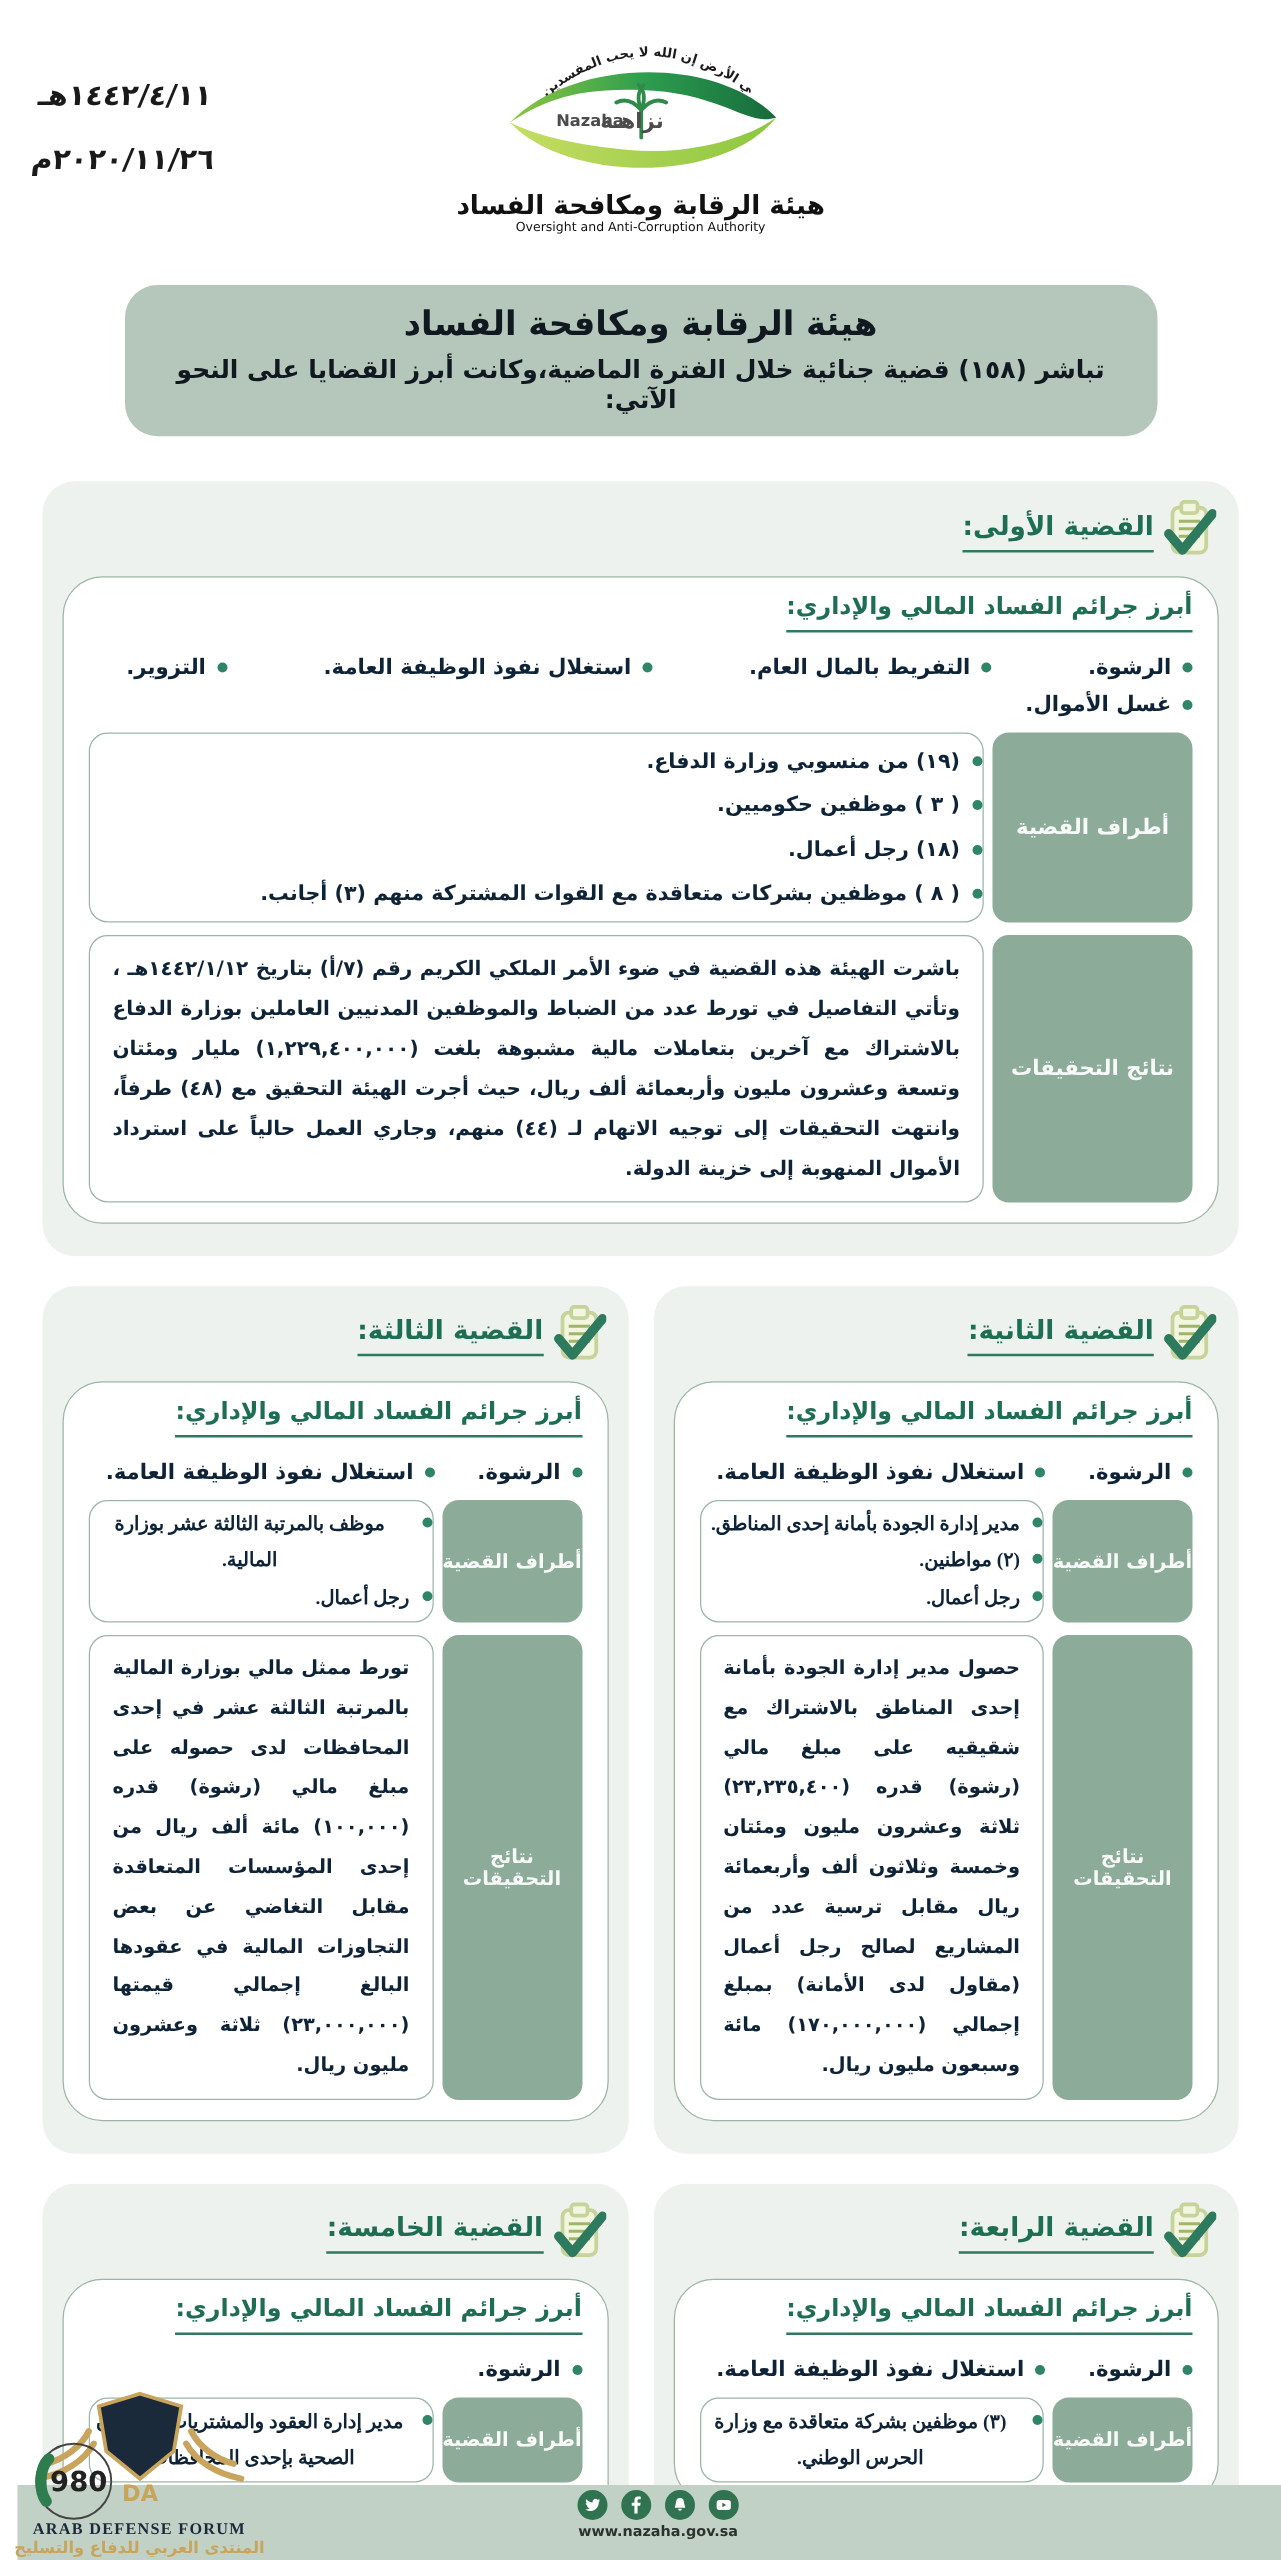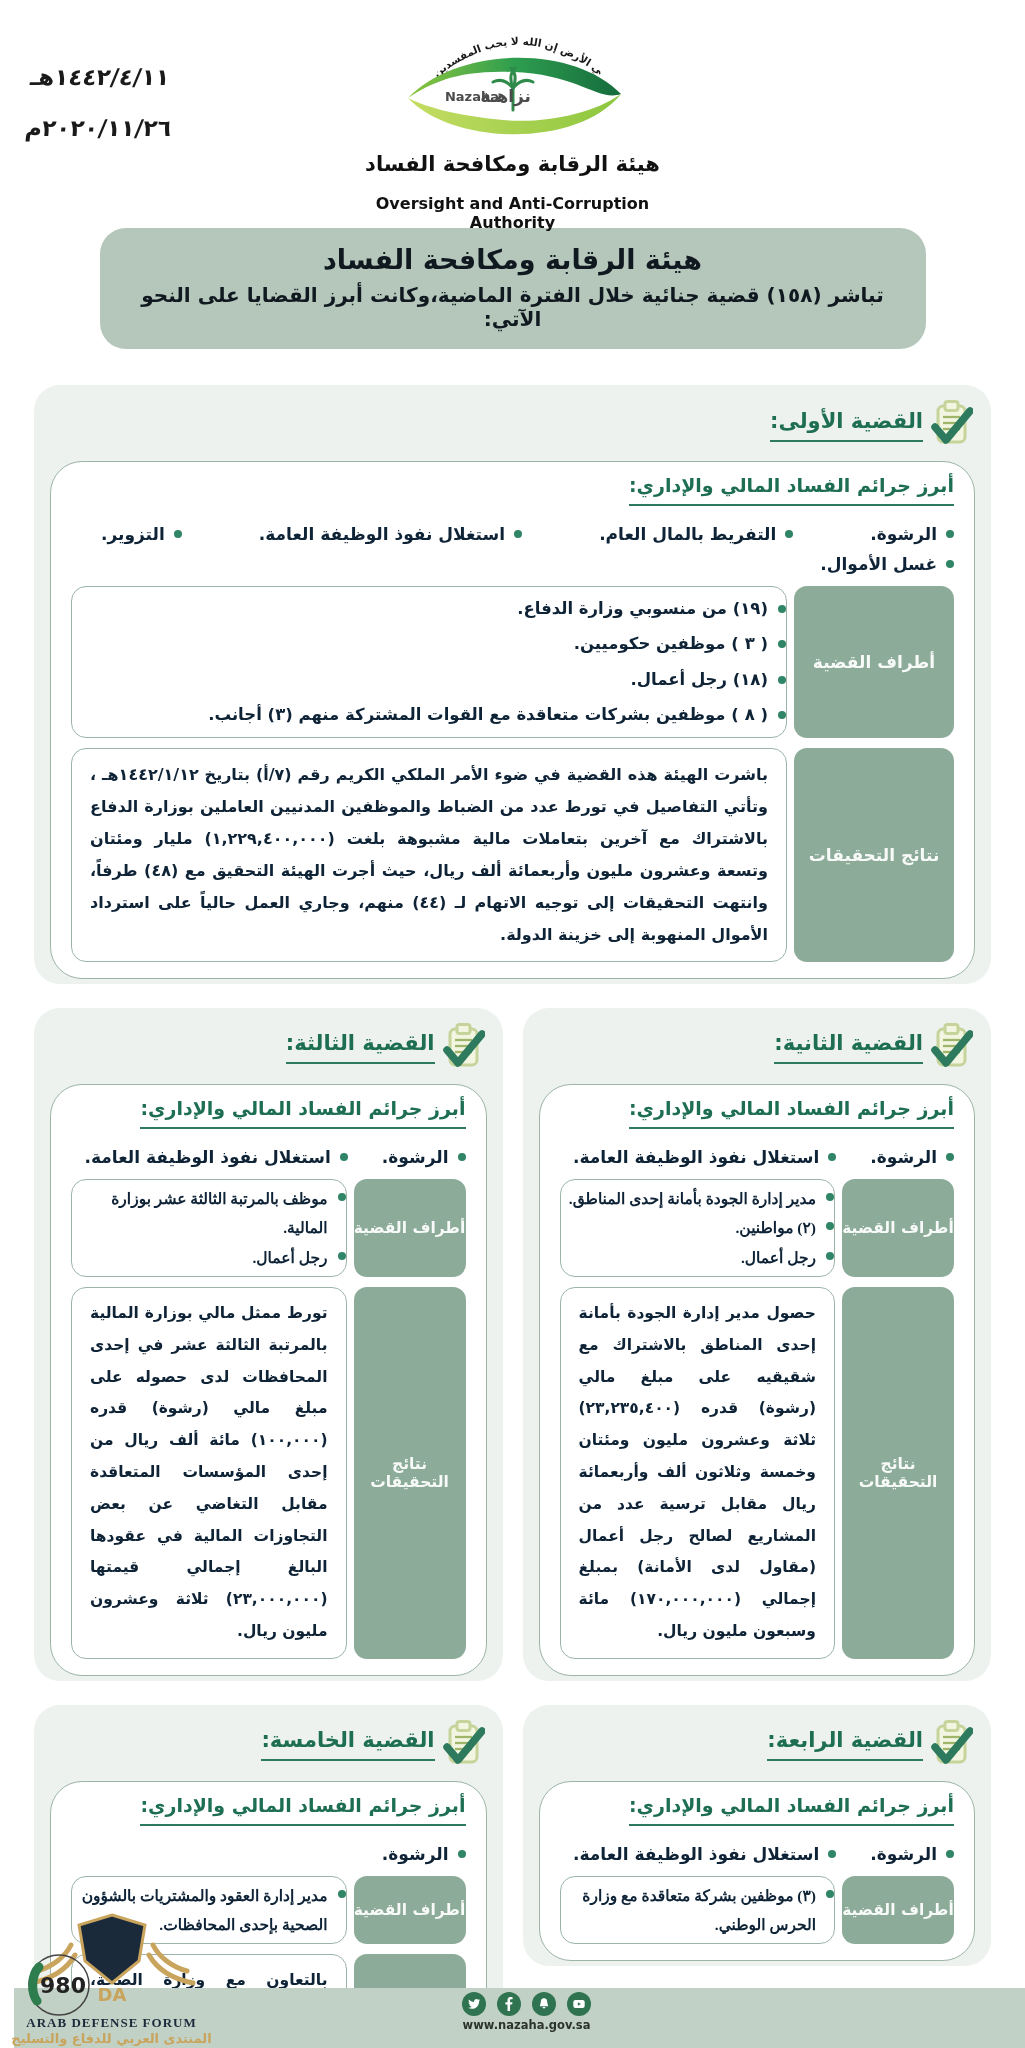--- a/index.html
+++ b/index.html
@@ -6,29 +6,29 @@
   body{
     width:1025px;height:2048px;background:#ffffff;position:relative;overflow:hidden;
     font-family:"DejaVu Sans",sans-serif;color:#0f2337;
   }
   
   .top-header{position:relative;height:198px;}
   .dates{position:absolute;left:28px;top:52px;font-weight:bold;font-size:23px;color:#1a1a1a;
          transform:skewX(-6deg);line-height:2.2;direction:rtl;text-align:left;}
   .logo-wrap{width:340px;margin:0 auto;text-align:center;padding-top:6px;}
   .org-ar{font-size:21px;font-weight:bold;color:#111;margin-top:2px;direction:rtl;}
-  .org-en{font-size:16px;font-weight:bold;color:#111;margin-top:18px;}
+  .org-en{font-size:10px;font-weight:normal;color:#111;margin-top:1px;}
   
   .banner{width:790px;margin:30px auto 0;background:#b5c7bb;border-radius:26px;
           padding:16px 18px 18px;text-align:center;direction:rtl;}
   .banner-title{font-size:27px;font-weight:bold;color:#101820;}
   .banner-sub{font-size:20px;font-weight:bold;color:#101820;margin-top:8px;}
   
   main{padding:0 34px;direction:rtl;}
-  .case{background:#edf2ee;border-radius:26px;padding:12px 16px 5px;margin-top:24px;}
+  .case{background:#edf2ee;border-radius:26px;padding:12px 16px 26px;margin-top:24px;}
   #case-slot-0 .case{margin-top:36px;}
   .case-row{display:grid;grid-template-columns:1fr 1fr;gap:20px;}
   .case-row .case{margin-top:24px;}
   .case-title-row{display:flex;align-items:center;gap:8px;margin:2px 2px 10px 0;}
   .case-title{font-size:21px;font-weight:bold;color:#1e6e54;border-bottom:2.5px solid #2e7a5e;
               padding-bottom:7px;}
   .clipboard-icon{flex:0 0 auto;display:inline-block;}
   .case-card{background:#ffffff;border:1.5px solid #9cb5a7;border-radius:32px;padding:12px 20px 16px;}
   .crimes-header{display:inline-block;font-size:19px;font-weight:bold;color:#1e6e54;
                  border-bottom:2.5px solid #2e7a5e;padding-bottom:8px;margin-bottom:10px;}
@@ -37,21 +37,21 @@
   ul.crimes li{font-size:17px;font-weight:bold;color:#0f2337;display:flex;align-items:center;}
   ul.crimes li::before{content:"";width:8px;height:8px;border-radius:50%;background:#2f8566;
                        margin-left:9px;flex:0 0 auto;}
   .info-row{display:flex;align-items:stretch;gap:7px;margin-top:10px;}
   .pill{background:#8cab99;color:#f7faf8;border-radius:13px;display:flex;align-items:center;
         justify-content:center;font-weight:bold;text-align:center;}
   .full .pill{flex:0 0 160px;font-size:17px;}
   .half .pill{flex:0 0 112px;font-size:15.5px;}
   .info-box{flex:1;background:#fff;border:1.5px solid #9cb5a7;border-radius:15px;padding:10px 18px;}
   ul.parties{list-style:none;margin:0;padding:4px 0;}
-  ul.parties li{font-size:16.5px;font-weight:bold;line-height:2.15;display:flex;align-items:center;}
+  ul.parties li{font-size:16.5px;font-weight:bold;line-height:2.15;display:flex;align-items:center;text-align:center;}
   ul.parties li::before{content:"";width:8px;height:8px;border-radius:50%;background:#2f8566;
                         margin-left:10px;flex:0 0 auto;}
   .half ul.parties li{font-size:15.5px;line-height:1.9;align-items:flex-start;font-family:Liberation Serif, serif;}
   .half ul.parties li::before{margin-top:9px;}
   .results-box{font-size:15.5px;font-weight:bold;line-height:2.05;text-align:justify;color:#0f2337;}
   .full .results-box{font-size:16px;line-height:2.0;}
   
   footer{position:absolute;left:14px;bottom:0;width:1025px;height:60px;background:#c2d1c5;
          text-align:center;}
   .social-row{display:flex;justify-content:center;gap:11px;padding-top:4px;}

